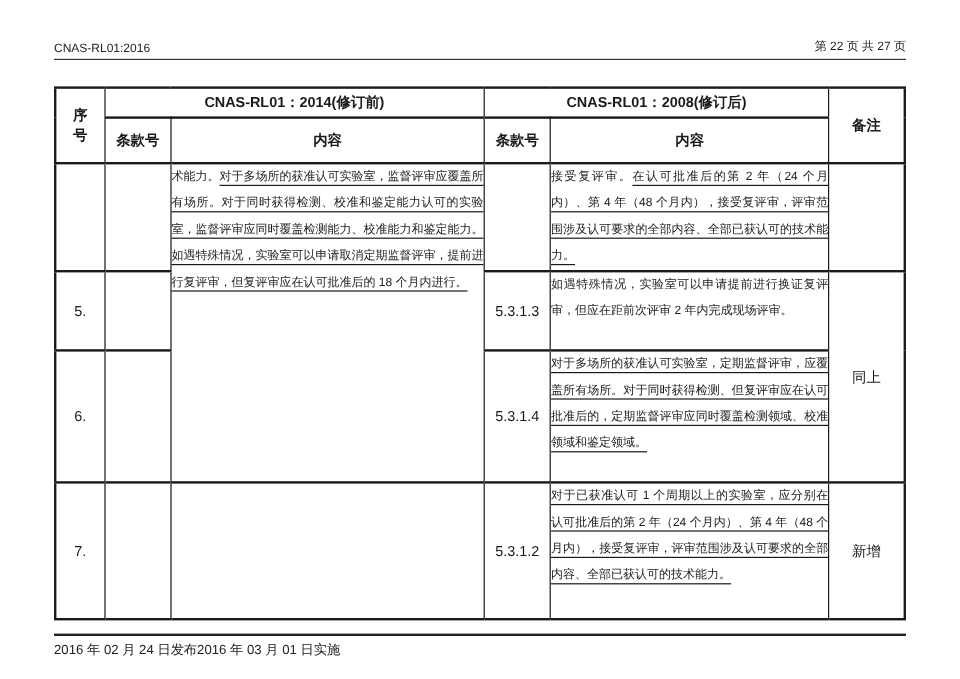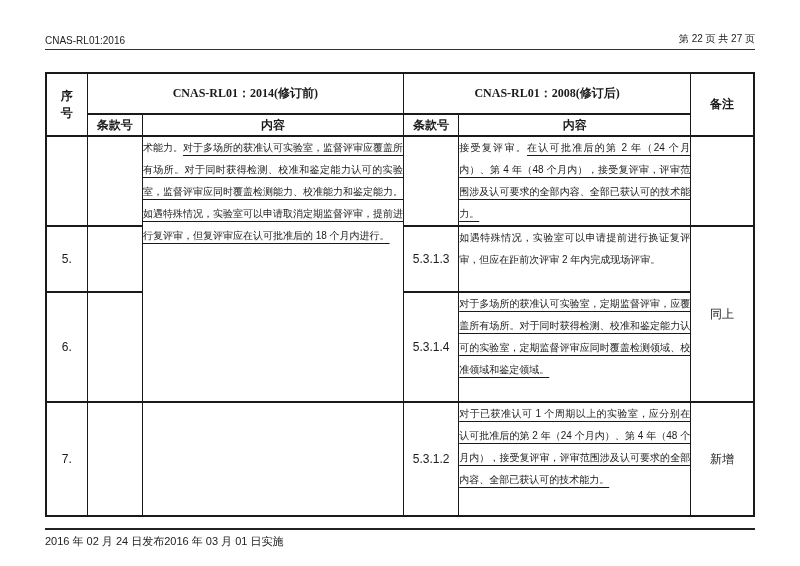--- a/index.html
+++ b/index.html
@@ -38,22 +38,22 @@
     padding: 0;
   }
   col.c-seq   { width: 41px; }
   col.c-cl-l  { width: 55px; }
   col.c-ct-l  { width: 260px; }
   col.c-cl-r  { width: 55px; }
   col.c-ct-r  { width: 231px; }
   col.c-rmk   { width: 63px; }
 
   th { font-weight: bold; font-size: 12px; text-align: center; vertical-align: middle; }
-  .r-head1 { height: 41px; font-family: Liberation Serif, serif; }
-  .r-head2 { height: 22px; }
+  .r-head1 { height: 25px; }
+  .r-head2 { height: 38px; }
   .r-a { height: 89px; }
   .r-5 { height: 66px; }
   .r-6 { height: 110px; }
   .r-7 { height: 114px; }
 
   th.seq-h span { display: inline-block; width: 1em; line-height: 1.35; word-break: break-all; }
 
   td.cell-center {
     text-align: center; vertical-align: middle;
     font-size: 12px;
@@ -122,21 +122,21 @@
         <td class="cell-center">5.</td>
         <td class="cell-center"></td>
         <td class="cell-center">5.3.1.3</td>
         <td class="cell-content"><span>如遇特殊情况，实验室可以申请提前进行换证复评审，但应在距前次评审 2 年内完成现场评审。</span></td>
         <td class="cell-center" rowspan="2">同上</td>
       </tr>
       <tr class="r-6">
         <td class="cell-center">6.</td>
         <td class="cell-center"></td>
         <td class="cell-center">5.3.1.4</td>
-        <td class="cell-content"><span class="u">对于多场所的获准认可实验室，定期监督评审，应覆盖所有场所。对于同时获得检测、校准和鉴定能力认可的实验室，定期监督评审应同时覆盖检测领域、校准领域和鉴定领域。</span></td>
+        <td class="cell-content"><span class="u">对于多场所的获准认可实验室，定期监督评审，应覆盖所有场所。对于同时获得检测、但复评审应在认可批准后的，定期监督评审应同时覆盖检测领域、校准领域和鉴定领域。</span></td>
       </tr>
       <tr class="r-7">
         <td class="cell-center">7.</td>
         <td class="cell-center"></td>
         <td class="cell-content"></td>
         <td class="cell-center">5.3.1.2</td>
         <td class="cell-content"><span class="u">对于已获准认可 1 个周期以上的实验室，应分别在认可批准后的第 2 年（24 个月内）、第 4 年（48 个月内），接受复评审，评审范围涉及认可要求的全部内容、全部已获认可的技术能力。</span></td>
         <td class="cell-center">新增</td>
       </tr>
     </tbody>

